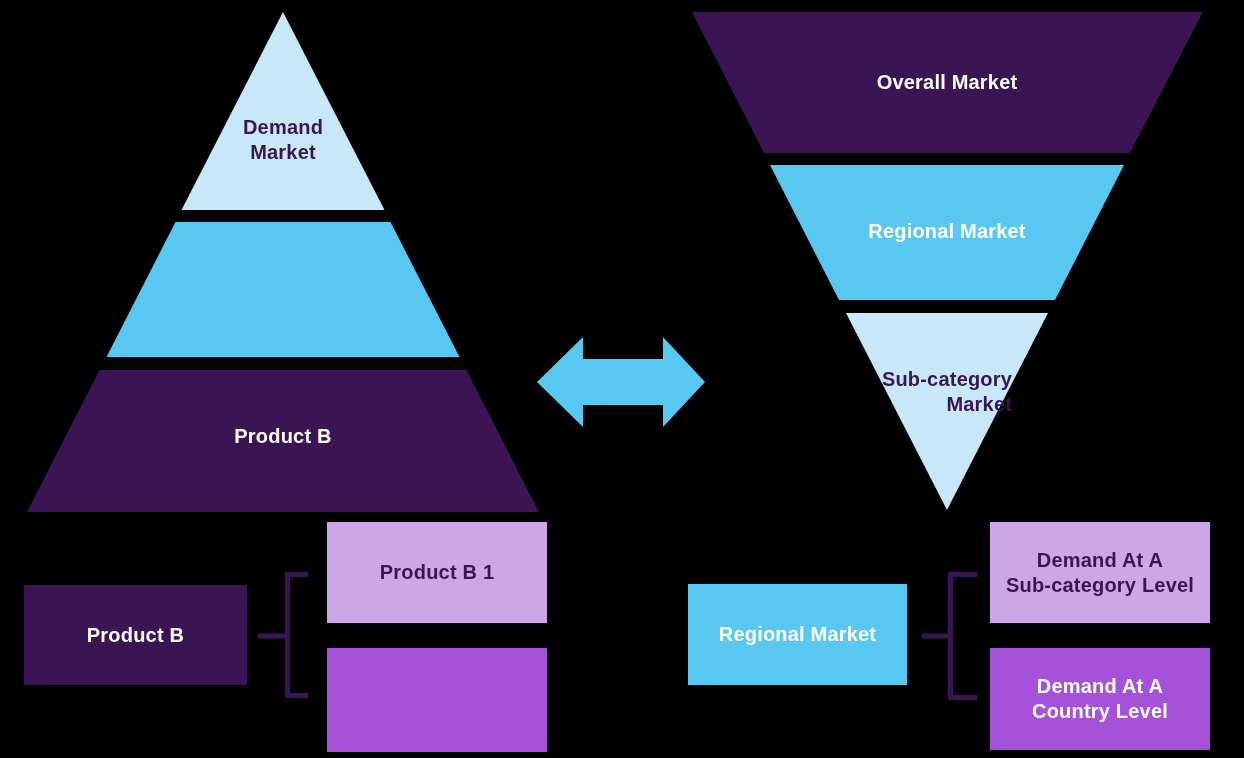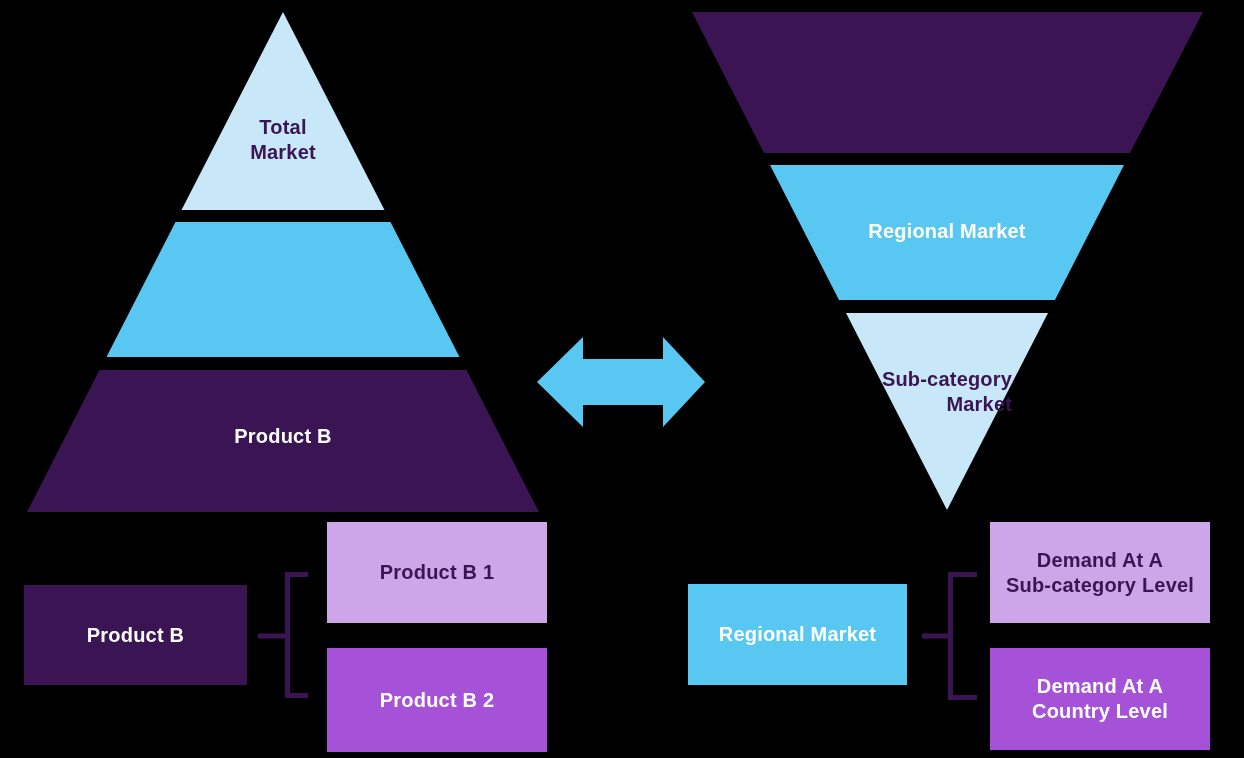--- a/index.html
+++ b/index.html
@@ -74,31 +74,31 @@
     <path class="connector-line" d="M258,636 H287"></path>
     <path class="connector-line" d="M308,574.5 H287.5 V695.5 H308"></path>
 
     <rect class="f-blue" x="688" y="584" width="219" height="101"></rect>
     <rect class="f-lavender" x="990" y="522" width="220" height="101"></rect>
     <rect class="f-bright" x="990" y="648" width="220" height="102"></rect>
     <path class="connector-line" d="M922,636 H950"></path>
     <path class="connector-line" d="M977,574.5 H950.5 V697.5 H977"></path>
   </svg>
 
-  <div class="label text-dark" style="left:183px; top:95px; width:200px; height:90px;">Total
+  <div class="label text-dark" style="left:183px; top:95px; width:200px; height:90px;">Demand
 Market</div>
   <div class="label text-white" style="left:133px; top:411px; width:300px; height:50px;">Product B</div>
 
+  <div class="label text-white" style="left:797px; top:57px; width:300px; height:50px;">Overall Market</div>
   <div class="label text-white" style="left:797px; top:206px; width:300px; height:50px;">Regional Market</div>
   <div class="label text-dark" style="left:847px; top:354px; width:200px; height:75px;text-align:right;">Sub-category
 Market</div>
 
   <div class="label text-white" style="left:24px; top:585px; width:223px; height:100px;">Product B</div>
   <div class="label text-dark" style="left:327px; top:522px; width:220px; height:101px;text-align:right;">Product B 1</div>
-  <div class="label text-white" style="left:327px; top:648px; width:220px; height:104px;">Product B 2</div>
 
   <div class="label text-white" style="left:688px; top:584px; width:219px; height:101px;">Regional Market</div>
   <div class="label text-dark" style="left:990px; top:522px; width:220px; height:101px;">Demand At A
 Sub-category Level</div>
   <div class="label text-white" style="left:990px; top:648px; width:220px; height:102px;">Demand At A
 Country Level</div>
 
 </div>
 
 </body></html>

